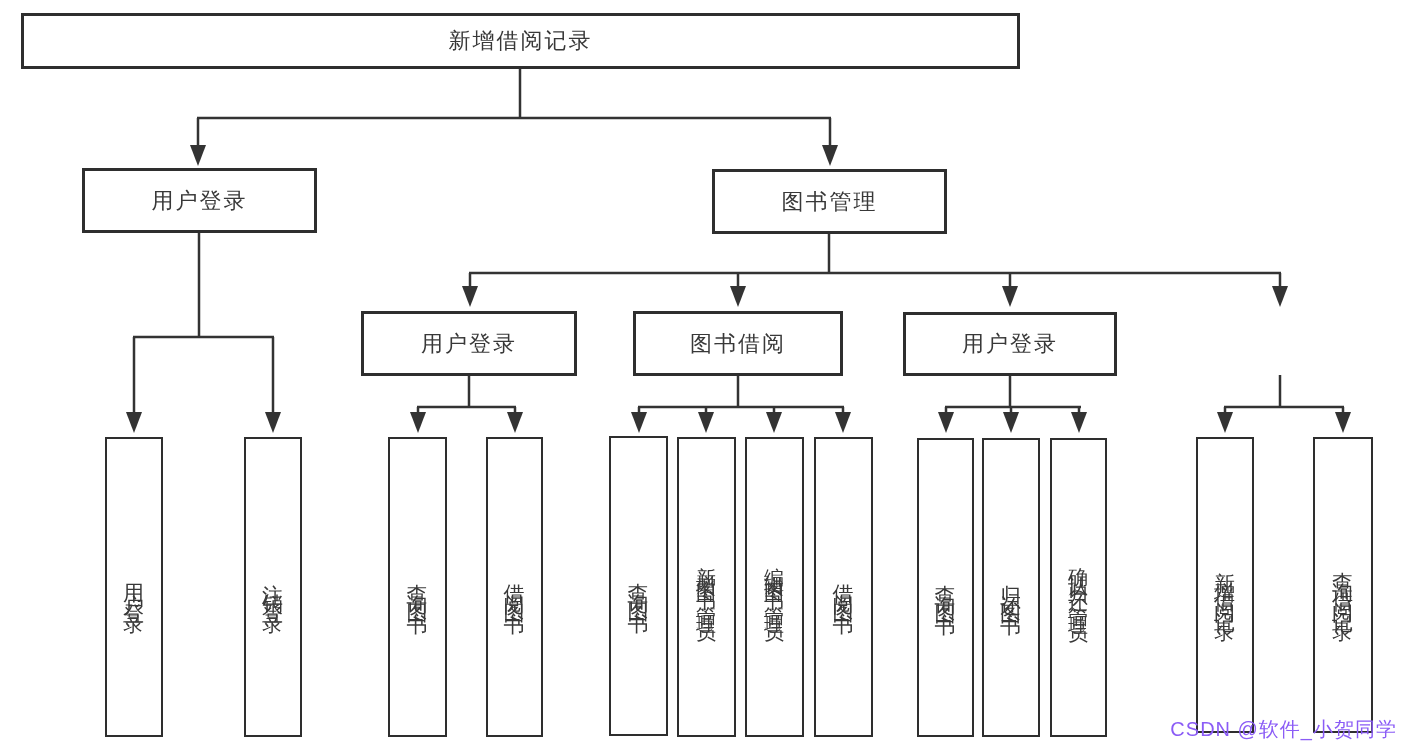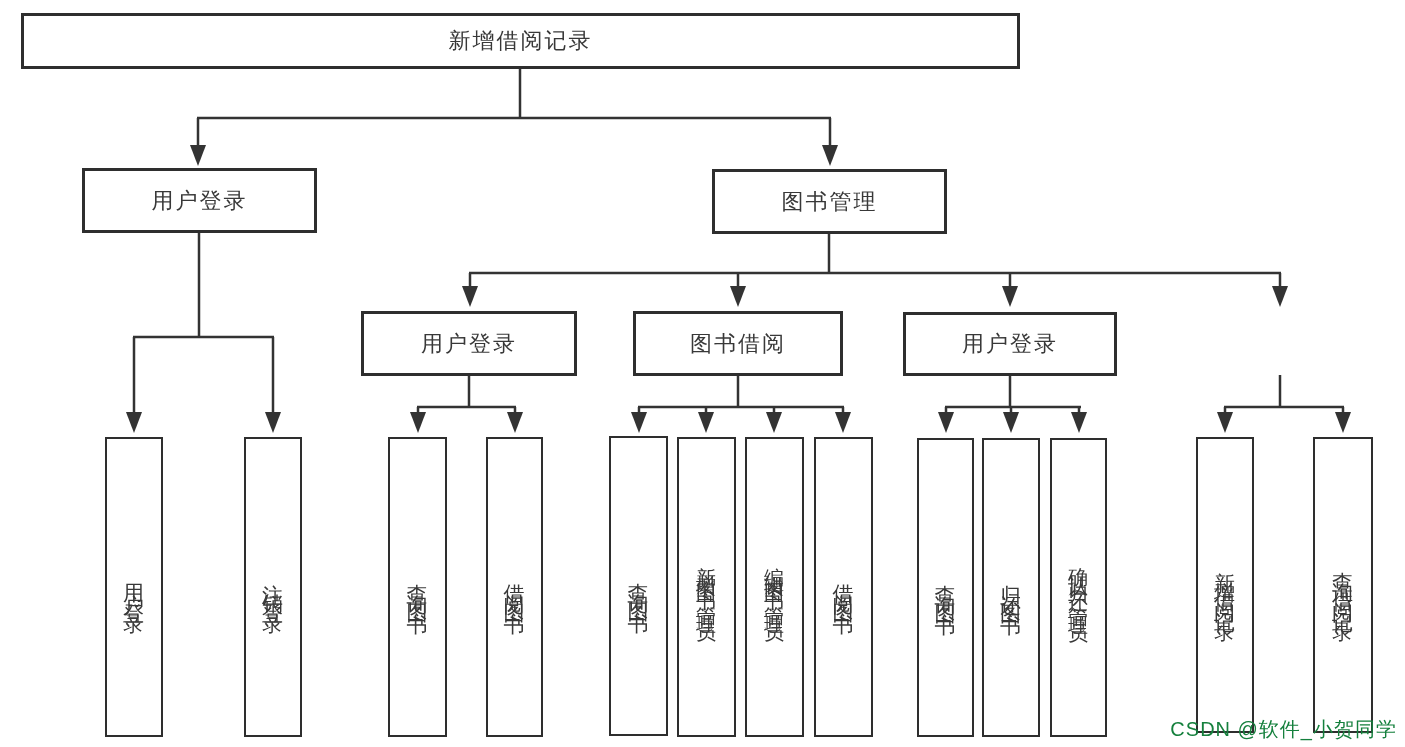--- a/index.html
+++ b/index.html
@@ -50,21 +50,21 @@
   }
   .vbox.long span {
     font-size: 20px;
     letter-spacing: 8px;
   }
   .watermark {
     position: absolute;
     right: 8px;
     bottom: 4px;
     font-size: 20px;
-    color: #15803d;
+    color: #8b5cf6;
     letter-spacing: 1px;
     z-index: 6;
     white-space: nowrap;
   }
 </style>
 </head>
 <body>
 
 <div class="canvas">
 

